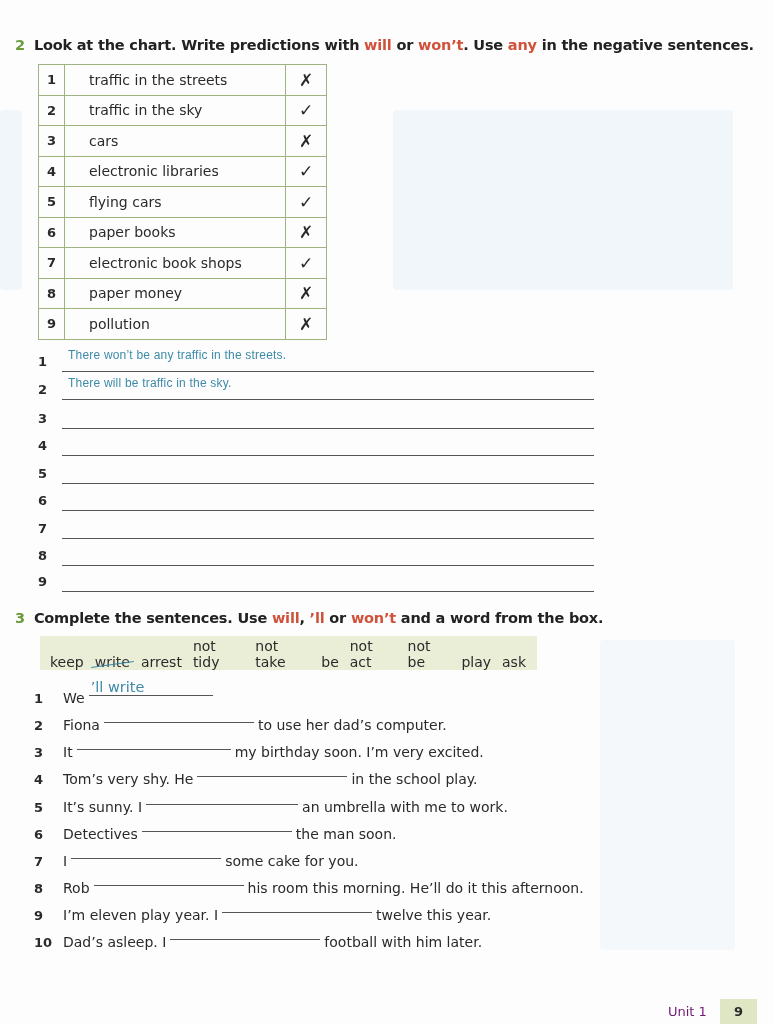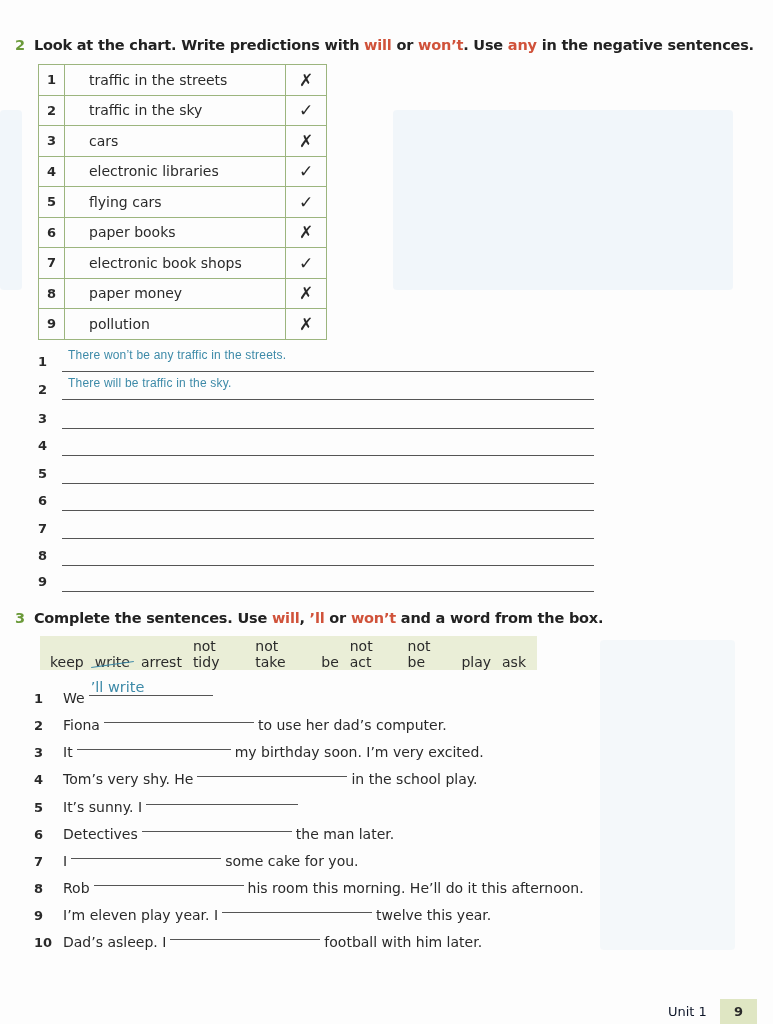--- a/index.html
+++ b/index.html
@@ -45,21 +45,21 @@
   .wordbox .struck::after {
     content: ""; position: absolute; left: -4px; right: -4px; top: 10px;
     border-top: 1.5px solid #3d8aa8; transform: rotate(-8deg);
   }
   .s-row { position: absolute; left: 34px; height: 22px; font-size: 14px; white-space: nowrap; display: flex; align-items: flex-end; }
   .s-row .num { display: inline-block; width: 29px; font-weight: bold; font-size: 13px; text-align: left; }
   .s-row .blank {
     display: inline-block; position: relative; border-bottom: 1px solid #555; height: 14px; margin: 0 4px 10px 4px;
   }
   .s-row .blank .hand { position: absolute; left: 2px; bottom: 0px; color: #3d8aa8; font-size: 14.5px; }
-  .footer-unit { position: absolute; left: 668px; top: 1004px; font-size: 13px; color: #0f172a; }
+  .footer-unit { position: absolute; left: 668px; top: 1004px; font-size: 13px; color: #701a75; }
   .footer-page {
     position: absolute; left: 720px; top: 999px; width: 37px; height: 25px; background: #dfe6c3;
     display: flex; align-items: center; justify-content: center; font-weight: bold; font-size: 13px;
   }
 </style>
 </head>
 <body>
 
 <div class="bleed" style="left:393px;top:110px;width:340px;height:180px;"></div>
 <div class="bleed" style="left:0px;top:110px;width:22px;height:180px;"></div>
@@ -215,28 +215,29 @@
       <span class="hand"></span>
     </span>
     <span>in the school play.</span>
   </div>
   <div class="s-row" style="top:793px;">
     <span class="num">5</span>
     <span>It’s sunny. I</span>
     <span class="blank" style="width:152px;">
       <span class="hand"></span>
     </span>
+    <span>an umbrella with me to work.</span>
   </div>
   <div class="s-row" style="top:820px;">
     <span class="num">6</span>
     <span>Detectives</span>
     <span class="blank" style="width:150px;">
       <span class="hand"></span>
     </span>
-    <span>the man later.</span>
+    <span>the man soon.</span>
   </div>
   <div class="s-row" style="top:847px;">
     <span class="num">7</span>
     <span>I</span>
     <span class="blank" style="width:150px;">
       <span class="hand"></span>
     </span>
     <span>some cake for you.</span>
   </div>
   <div class="s-row" style="top:874px;">

